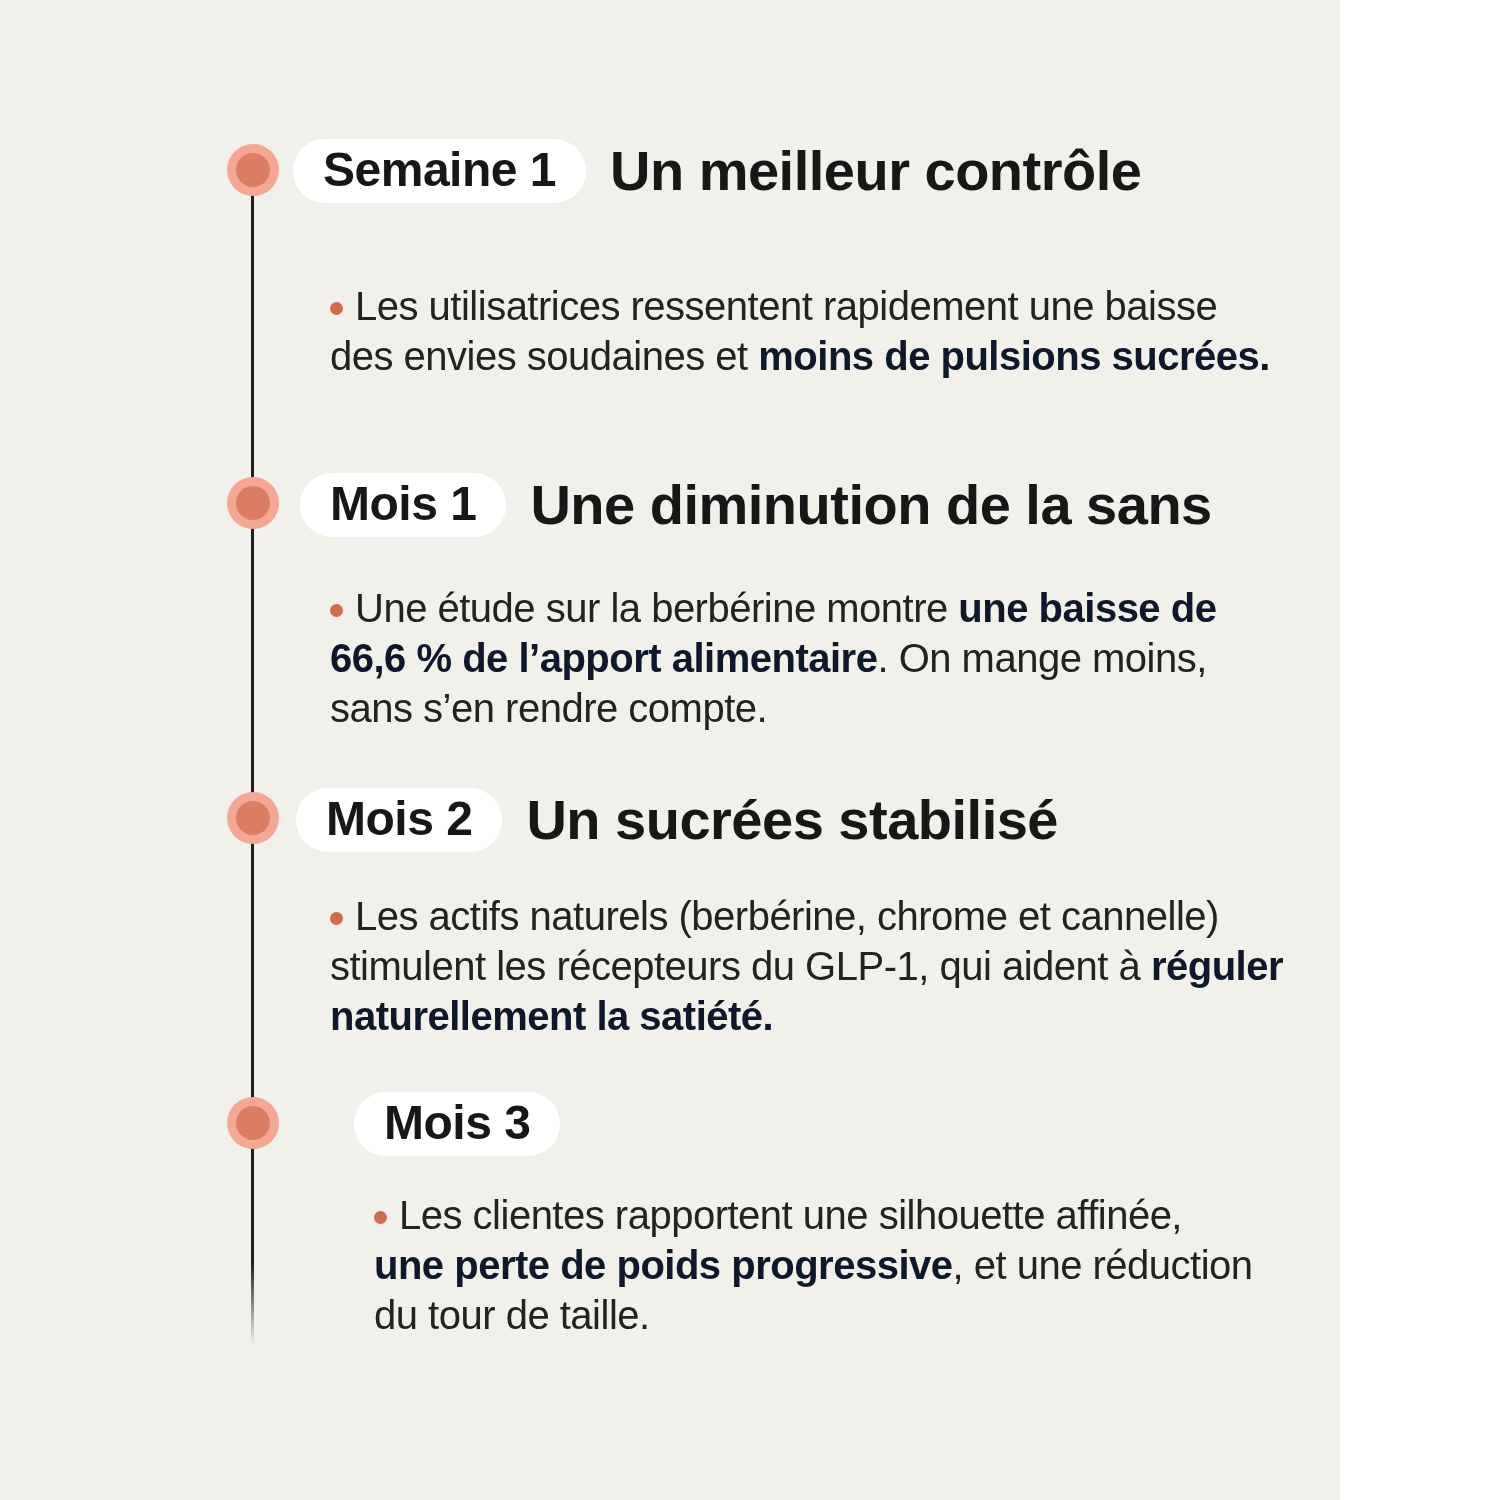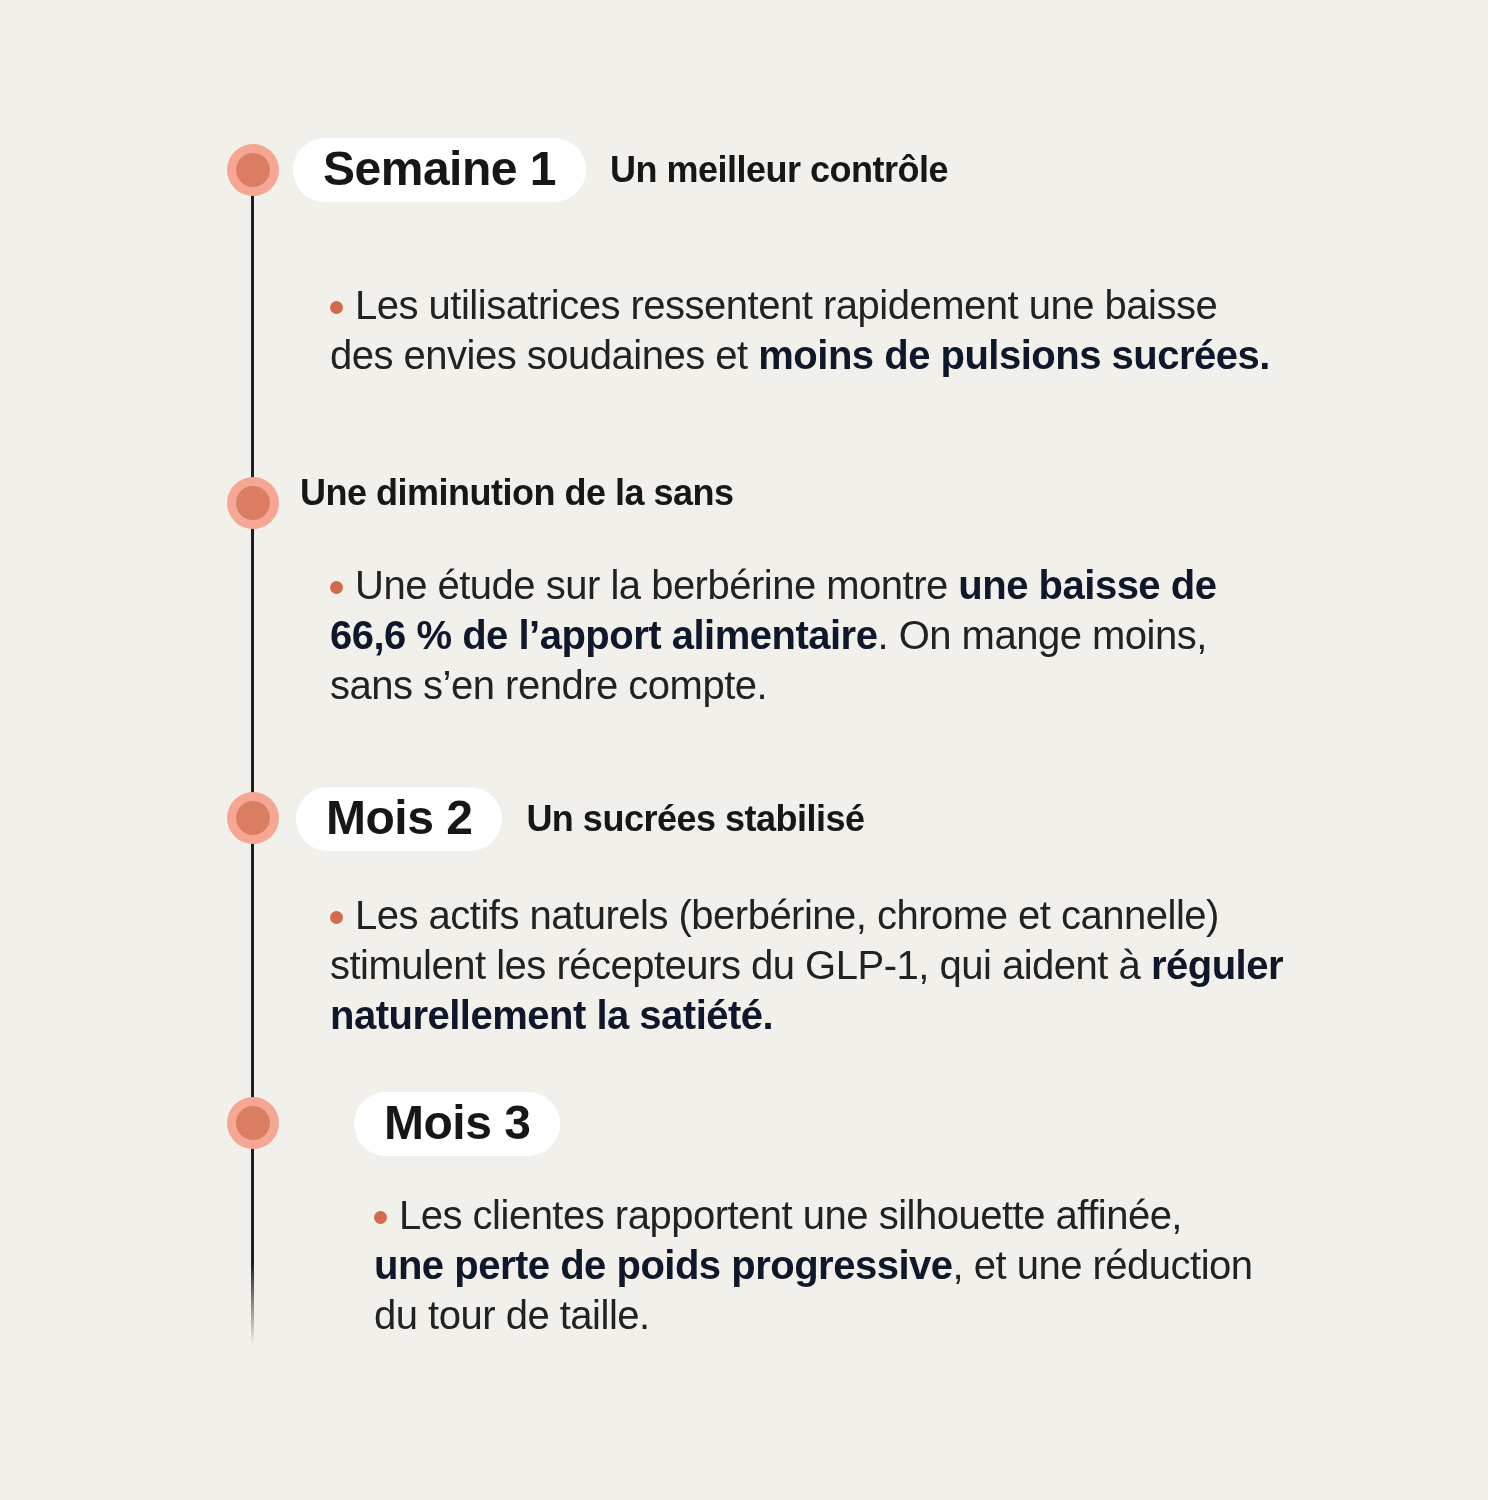--- a/index.html
+++ b/index.html
@@ -1,18 +1,18 @@
 <!DOCTYPE html>
 <html style="--bg: #F2F0EB; --line: #1F1F1F; --badge-bg: #FFFFFF; --node-outer: #F5A794; --node-inner: #DB7D63; --bullet: #D4694C;"><head>
 <meta charset="utf-8">
 <style>
   html, body { margin: 0; padding: 0; }
   .canvas {
     position: relative;
-    width: 1488px;
+    width: 1340px;
     height: 1500px;
     background: var(--bg, #F2F0EB);
     font-family: "Liberation Sans", sans-serif;
     overflow: hidden;
   }
 
   
   .tl-line {
     position: absolute;
     left: 251px;
@@ -73,21 +73,21 @@
     padding: 7px 30px 9px;
     font-size: 48px;
     font-weight: 700;
     line-height: 1;
     color: #171717;
     letter-spacing: -0.5px;
     white-space: nowrap;
   }
   .title {
     margin: 0;
-    font-size: 36px;
+    font-size: 56px;
     font-weight: 700;
     color: #171717;
     letter-spacing: -0.5px;
     white-space: nowrap;
   }
 
   .body {
     margin: 0;
     margin-left: 330px;
     font-size: 40px;
@@ -135,20 +135,21 @@
   <section class="tl-section s1">
     <div class="header">
       <span class="badge">Semaine 1</span>
       <h2 class="title">Un meilleur contrôle</h2>
     </div>
     <p class="body"><span class="dot"></span><span><span>Les utilisatrices ressentent rapidement une baisse</span><br><span>des envies soudaines et </span><b>moins de pulsions sucrées.</b></span></p>
   </section>
 
   <section class="tl-section s2">
     <div class="header">
+      <span class="badge">Mois 1</span>
       <h2 class="title">Une diminution de la sans</h2>
     </div>
     <p class="body"><span class="dot"></span><span><span>Une étude sur la berbérine montre </span><b>une baisse de</b><br><b>66,6 % de l’apport alimentaire</b><span>. On mange moins,</span><br><span>sans s’en rendre compte.</span></span></p>
   </section>
 
   <section class="tl-section s3">
     <div class="header">
       <span class="badge">Mois 2</span>
       <h2 class="title">Un sucrées stabilisé</h2>
     </div>

